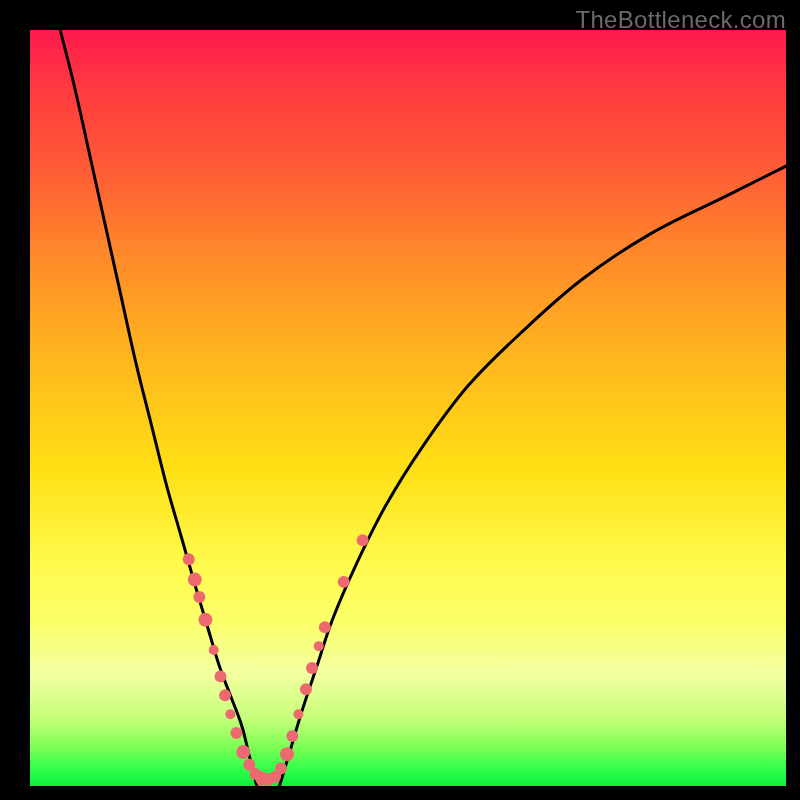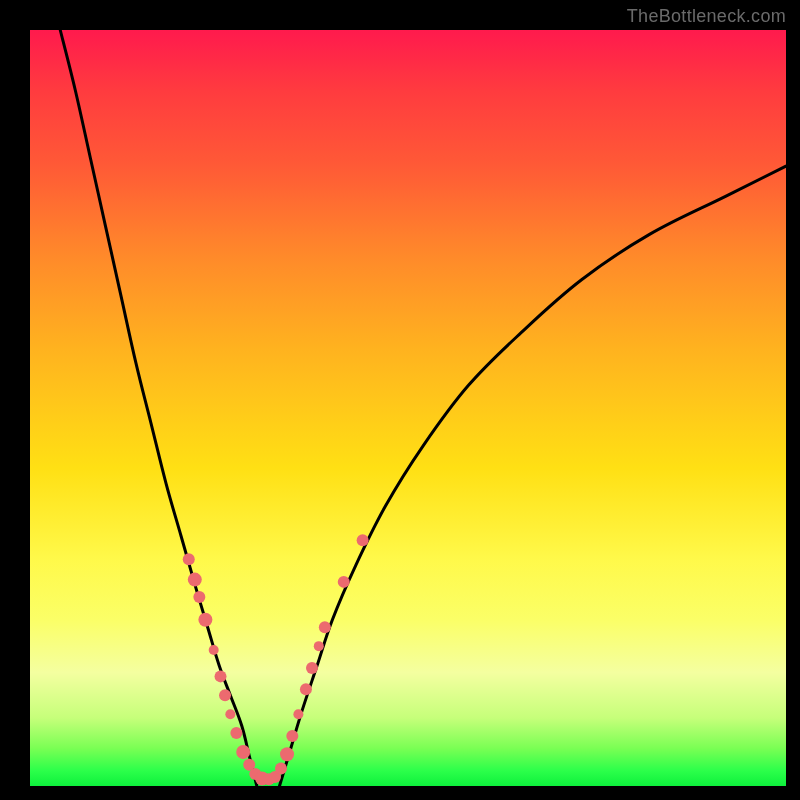--- a/index.html
+++ b/index.html
@@ -38,21 +38,21 @@
       #7aff54 95%,
       #2bff4a 98%,
       #0ef03c 100%
     );
   }
   .watermark {
     position: absolute;
     top: 6px;
     right: 14px;
     color: #6a6a6a;
-    font-size: 18px;
+    font-size: 24px;
     font-weight: 500;
     letter-spacing: 0.3px;
     user-select: none;
   }
   svg.curve {
     position: absolute;
     left: 0;
     top: 0;
     width: 756px;
     height: 756px;

